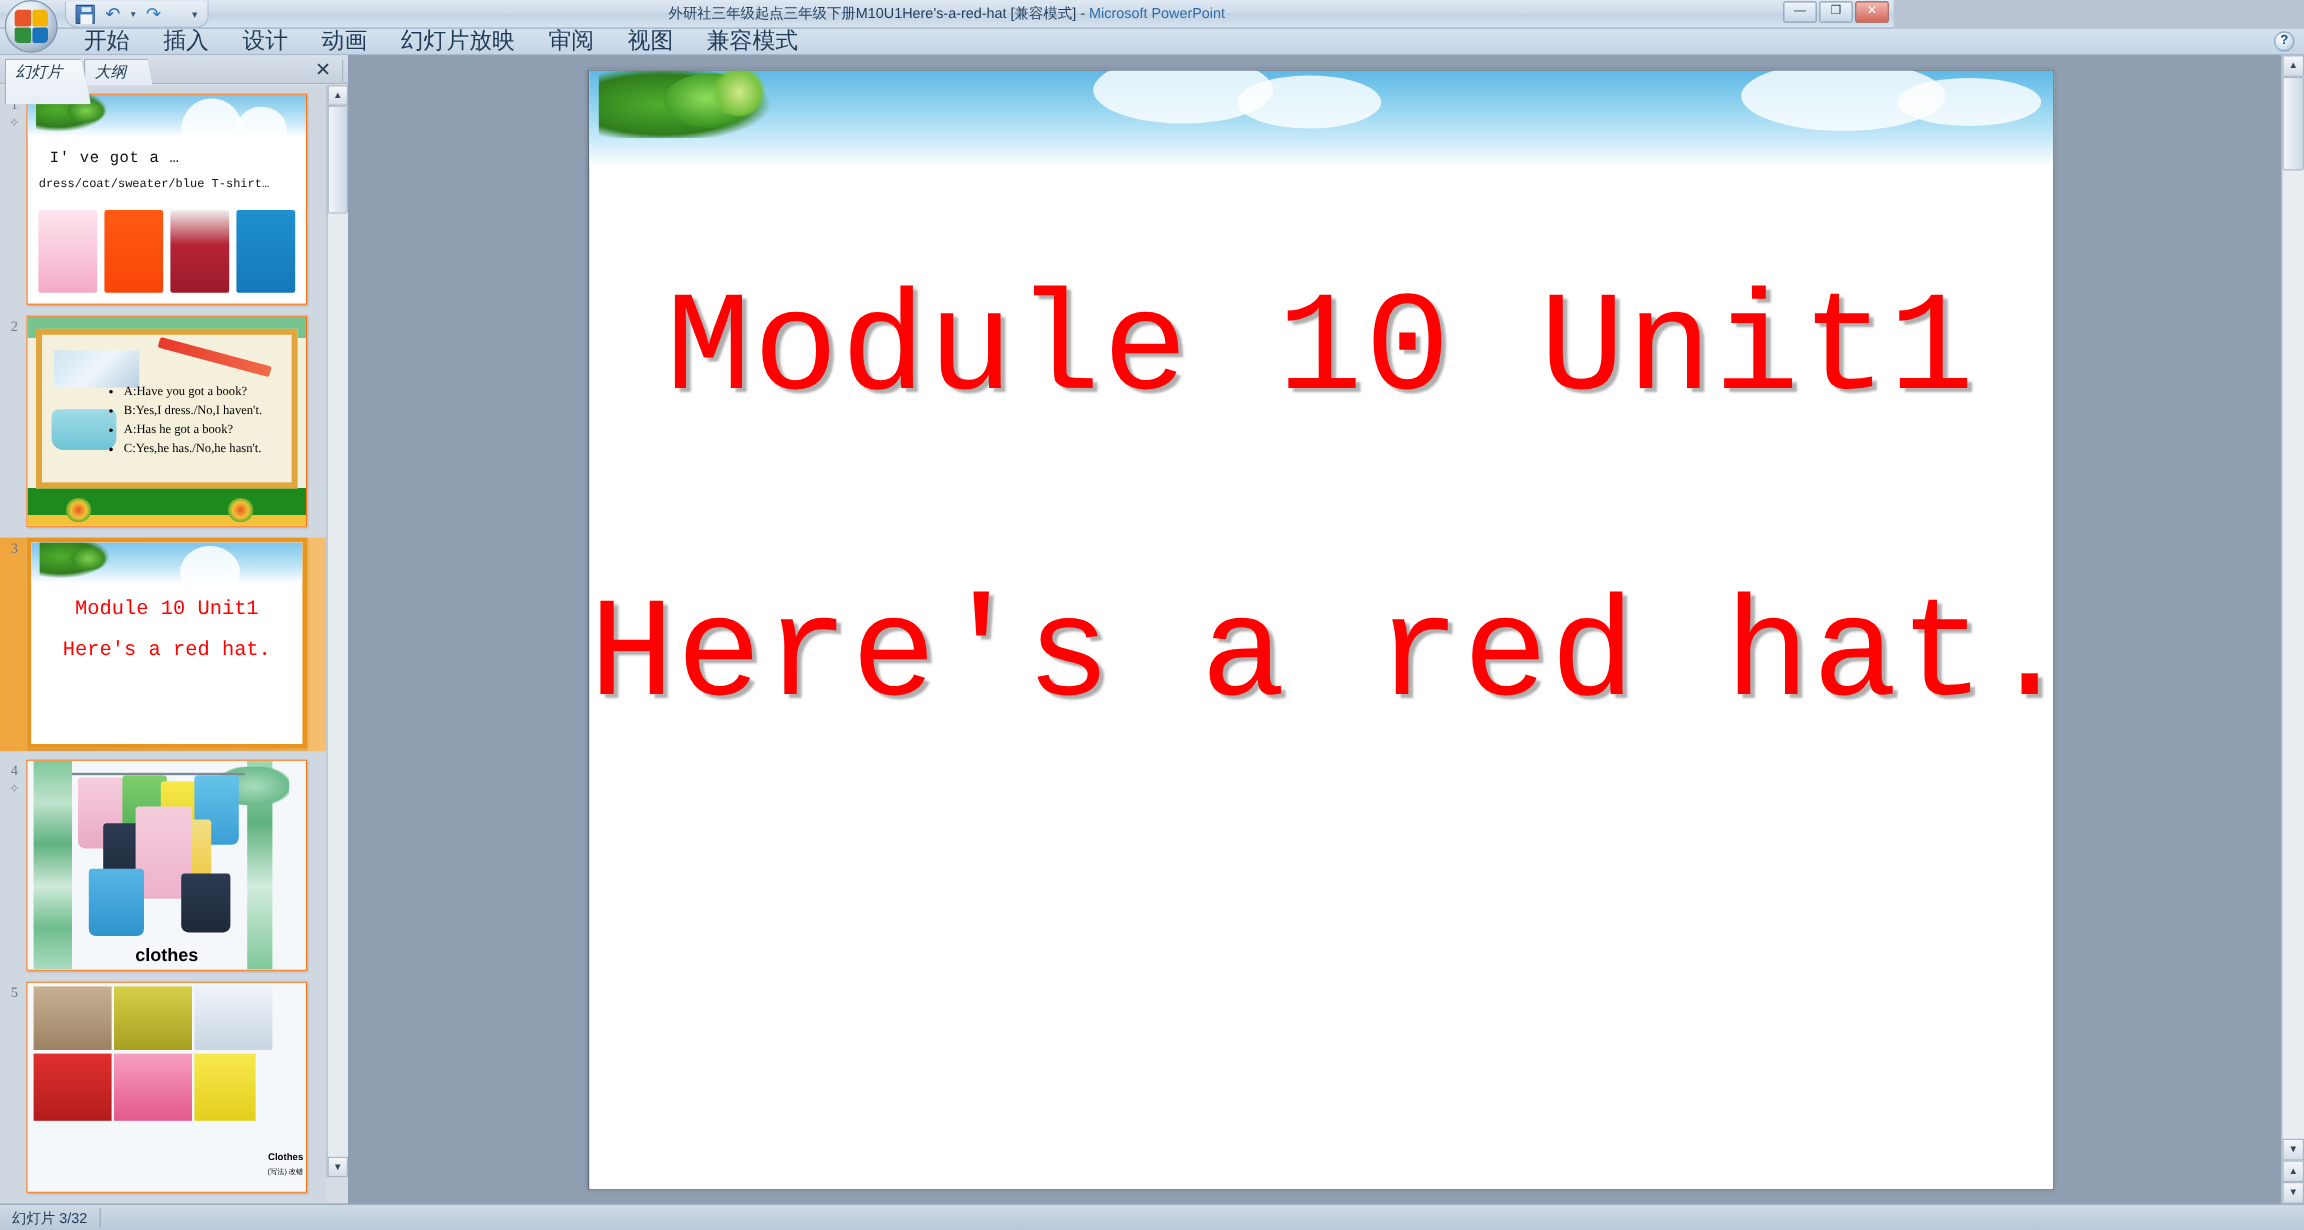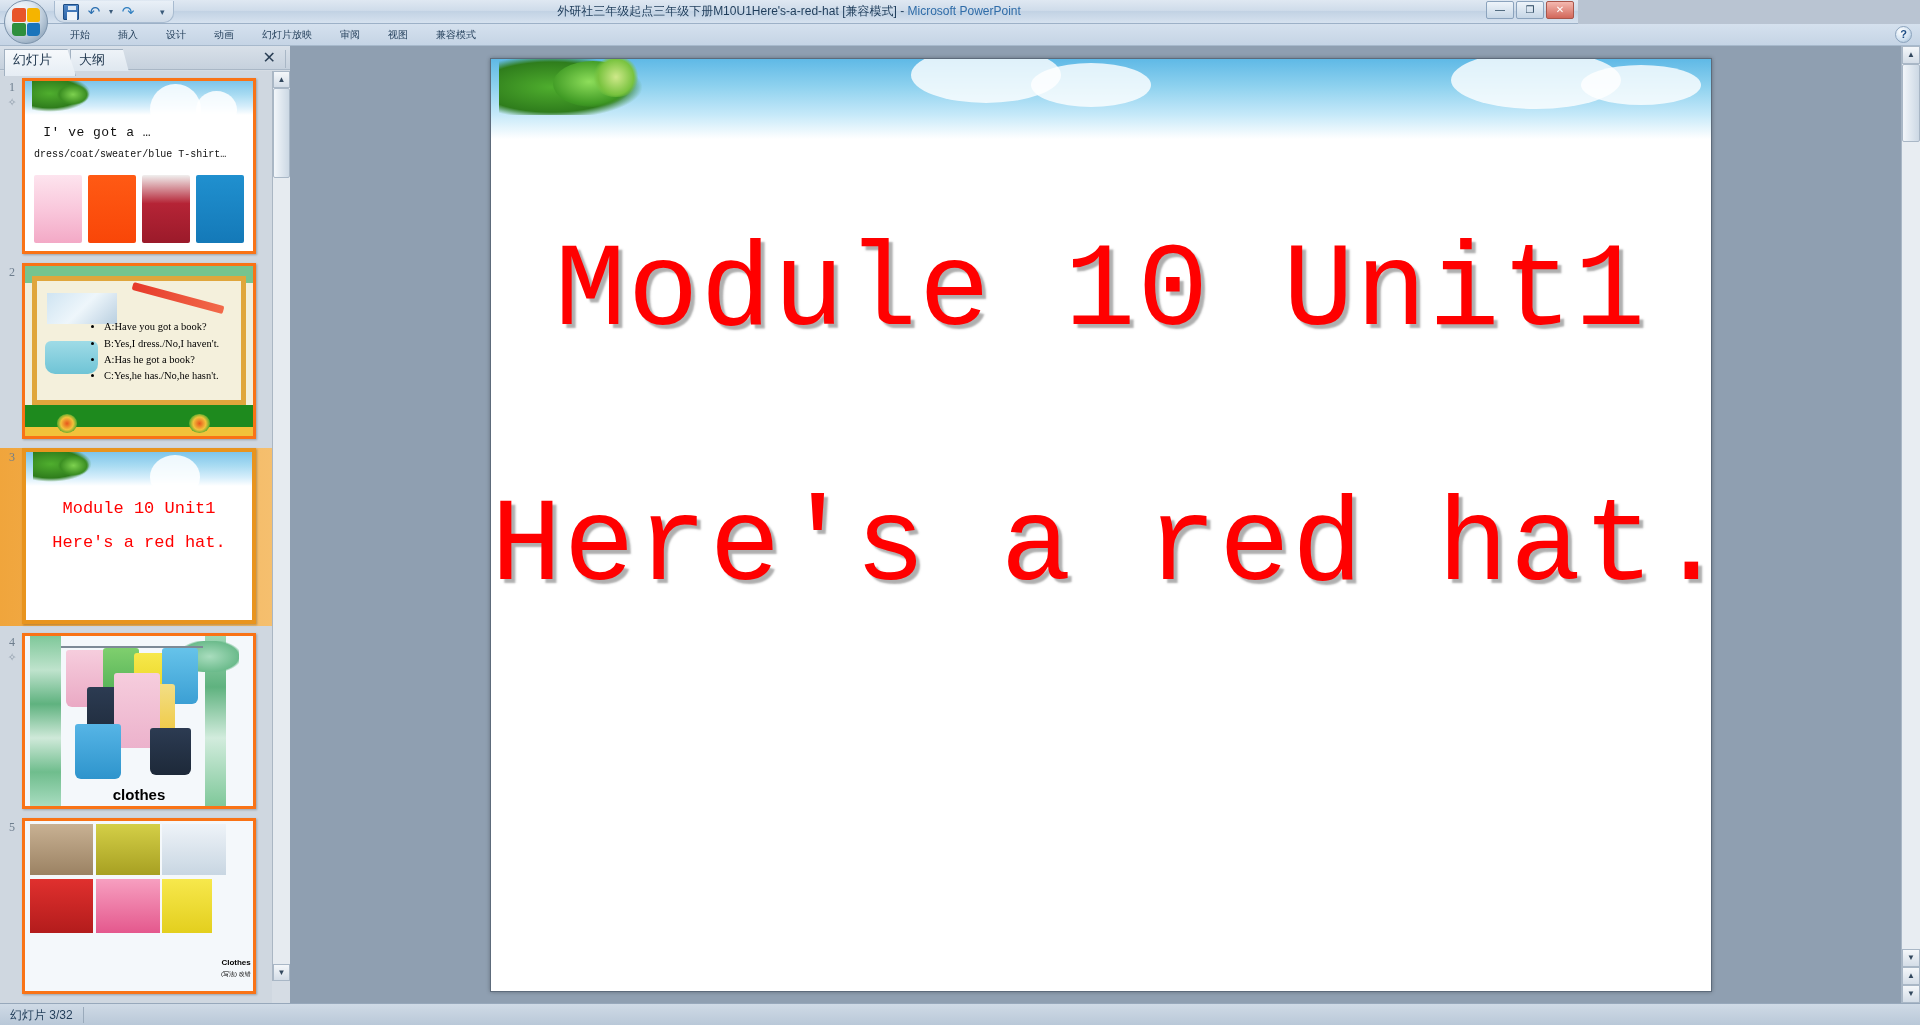--- a/index.html
+++ b/index.html
@@ -80,21 +80,21 @@
   .ribbon {
     position: absolute; left: 0; top: 24px; width: 1920px; height: 22px;
     background: linear-gradient(to bottom, #d5e1ee 0%, #c5d4e5 100%);
     border-bottom: 1px solid #a7b9cc;
   }
   .tabs {
     position: absolute; left: 56px; top: 0; height: 22px;
     display: flex; align-items: center;
   }
   .tab {
-    padding: 2px 14px; font-size: 10px; color: #1f3b57;
+    padding: 2px 14px; font-size: 19px; color: #1f3b57;
     white-space: nowrap; line-height: 18px; font-family: Liberation Serif, serif;
   }
   .help-btn {
     position: absolute; right: 8px; top: 2px; width: 17px; height: 17px;
     border-radius: 50%;
     background: radial-gradient(circle at 35% 30%, #fff, #cfe0f0 60%, #9ab4cc);
     border: 1px solid #8ba3bd;
     font-size: 11px; color: #1d4d85; text-align: center; line-height: 15px;
     font-weight: bold;
   }
@@ -109,26 +109,27 @@
   .leftpane {
     position: absolute; left: 0; top: 0; width: 290px; height: 957px;
     background: #d5dce4;
   }
   .pane-tabbar {
     position: absolute; left: 0; top: 0; width: 290px; height: 24px;
     background: linear-gradient(to bottom, #d8e0e9, #c6d1dd);
     border-bottom: 1px solid #a9b7c6;
   }
   .pane-tab {
-    position: absolute; top: 3px; height: 27px;
+    position: absolute; top: 3px; height: 38px;
     font-size: 13px; color: #21384f; line-height: 20px;
     padding: 0 10px 0 8px;
     border: 1px solid #a2b1c1; border-bottom: none;
     background: linear-gradient(to bottom, #eef3f8, #dbe4ed);
     clip-path: polygon(0 0, 88% 0, 100% 100%, 0 100%);
+    font-style: italic;
   }
   .pane-tab.active {
     background: linear-gradient(to bottom, #f6f9fc, #e6edf4);
     font-weight: normal; z-index: 3;
   }
   .pane-close {
     position: absolute; right: 14px; top: 3px;
     font-size: 16px; color: #2b3f55; line-height: 18px; font-family: "DejaVu Sans", sans-serif;
   }
   .pane-divider {
@@ -147,21 +148,21 @@
     position: absolute; left: 4px; top: 2px; width: 16px;
     font-size: 12px; color: #6d7d8d; text-align: center;
     font-family: "Liberation Serif", serif;
   }
   .thumbstar {
     position: absolute; left: 4px; top: 18px; width: 16px;
     font-size: 11px; color: #8d9aa8; text-align: center;
   }
   .thumbbox {
     position: relative; width: 234px; height: 176px;
-    border: 3px solid #f97316; background: #fff; overflow: hidden;
+    border: 1px solid #f97316; background: #fff; overflow: hidden;
     box-shadow: 1px 1px 2px rgba(0,0,0,.25);
   }
   .thumbrow.selected .thumbbox { border: 4px solid #e8941e; }
   .thumbrow.selected { background: linear-gradient(to right, #f0a53c, #f5bf6e); }
 
   
   .sl-sky {
     position: absolute; left: 0; top: 0; width: 100%; height: 20%;
     background: linear-gradient(to bottom, #7ec5ea 0%, #a8dbf2 40%, #d6eefb 75%, #ffffff 100%);
   }

